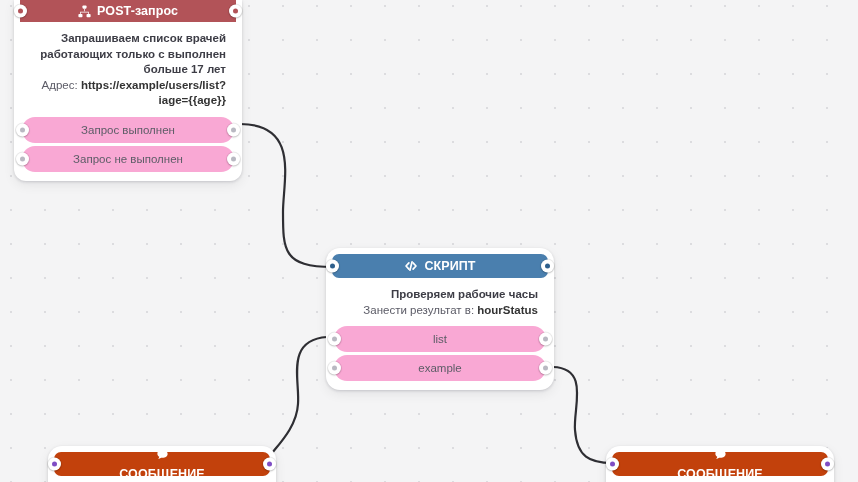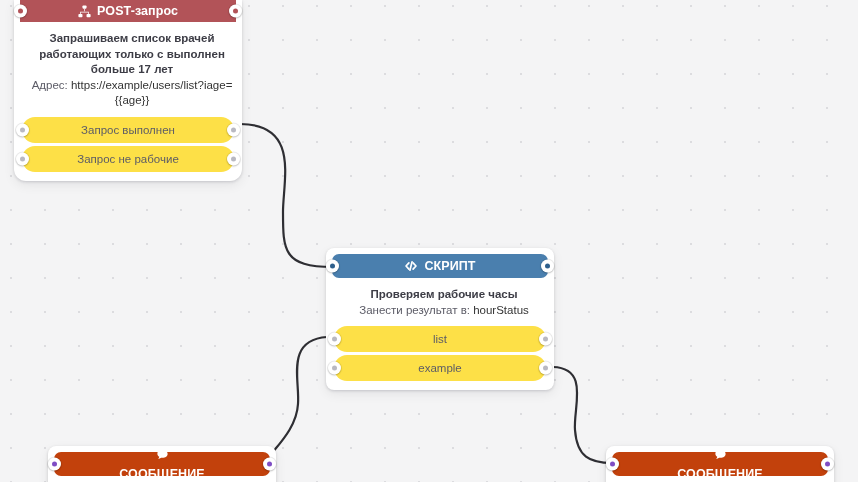--- a/index.html
+++ b/index.html
@@ -36,21 +36,21 @@
     fill: none;
     stroke: #2e2e33;
     stroke-width: 2.2;
     stroke-linecap: round;
   }
 
   
   .node {
     position: absolute;
     background: #ffffff;
-    border-radius: 8px;
+    border-radius: 14px;
     box-shadow: 0 1px 3px rgba(20,20,30,.16), 0 4px 12px rgba(20,20,30,.07);
     z-index: 5;
     box-sizing: border-box;
   }
 
   .node-header {
     position: relative;
     margin: 6px 6px 0 6px;
     height: 24px;
     border-radius: 7px;
@@ -69,46 +69,46 @@
     align-items: center;
     justify-content: center;
     line-height: 0;
   }
   .node-header.post   { background: #b25358; }
   .node-header.script { background: #4a7fae; }
   .node-header.msg    { background: #c2410c; flex-direction: column; }
 
   
   .node-body {
-    padding: 9px 4px 8px 12px;
-    text-align: center;
+    padding: 9px 16px 8px 12px;
+    text-align: right;
     color: #40404a;
   }
   .body-line {
     font-size: 11.5px;
     line-height: 15.5px;
     font-weight: 700;
     color: #3d3d46;
   }
   .body-sub {
     font-size: 11.5px;
     line-height: 15.5px;
     font-weight: 400;
     color: #5b5b66;
   }
-  .body-sub b { font-weight: 400; color: #333; }
+  .body-sub b { font-weight: 700; color: #333; }
 
   
   .rows { padding: 0 8px 9px 8px; }
   .row {
     position: relative;
     height: 26px;
     margin-top: 3px;
     border-radius: 13px;
-    background: #fde047;
+    background: #f9a8d4;
     display: flex;
     align-items: center;
     justify-content: center;
     font-size: 11.5px;
     color: #5c5c66;
   }
   .row:first-child { margin-top: 0; }
 
   
   .port {
@@ -179,21 +179,21 @@
     </div>
 
     <div class="rows">
       <div class="row">
         <span class="port row-port left"></span>
         <span>Запрос выполнен</span>
         <span class="port row-port right"></span>
       </div>
       <div class="row">
         <span class="port row-port left"></span>
-        <span>Запрос не рабочие</span>
+        <span>Запрос не выполнен</span>
         <span class="port row-port right"></span>
       </div>
     </div>
   </div>
 
   <div class="node" id="node-script">
     <div class="node-header script">
       <span class="hdr-icon">
         <svg width="14" height="14" viewBox="0 0 16 16" fill="none" stroke="#ffffff" stroke-width="1.9" stroke-linecap="round" stroke-linejoin="round">
           <path d="M5.6 4.4 L2.3 8 L5.6 11.6"></path>

